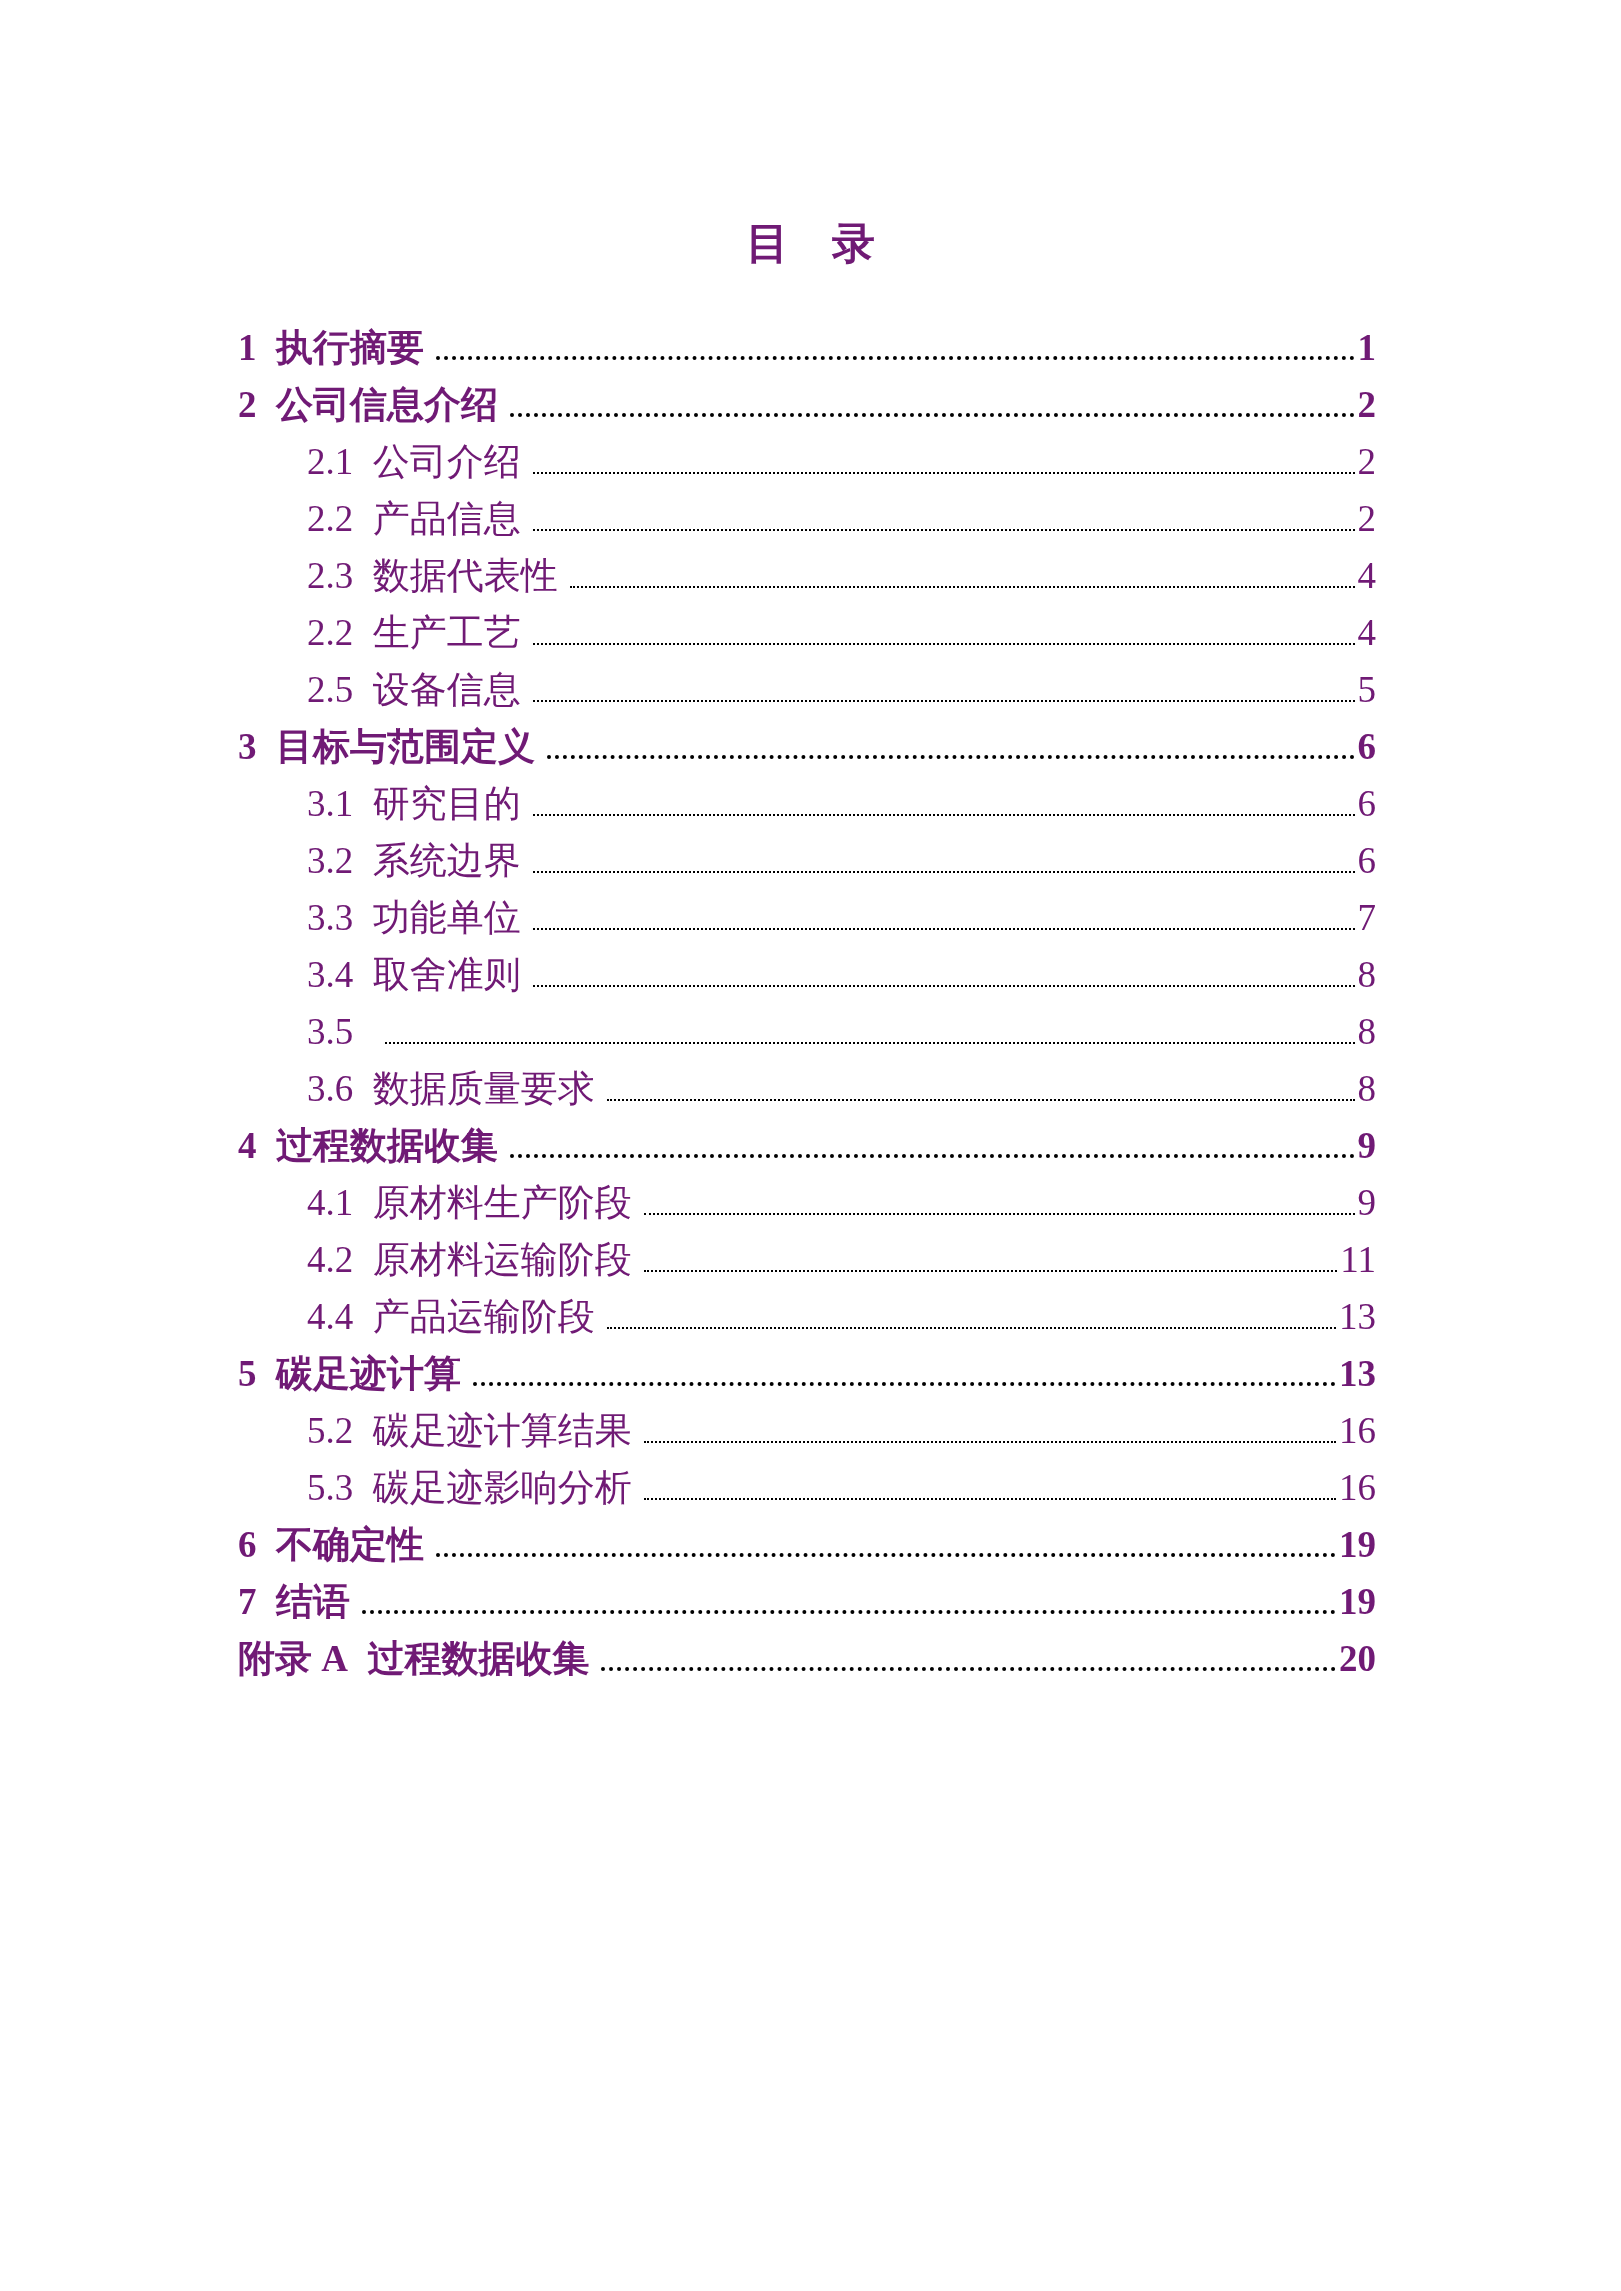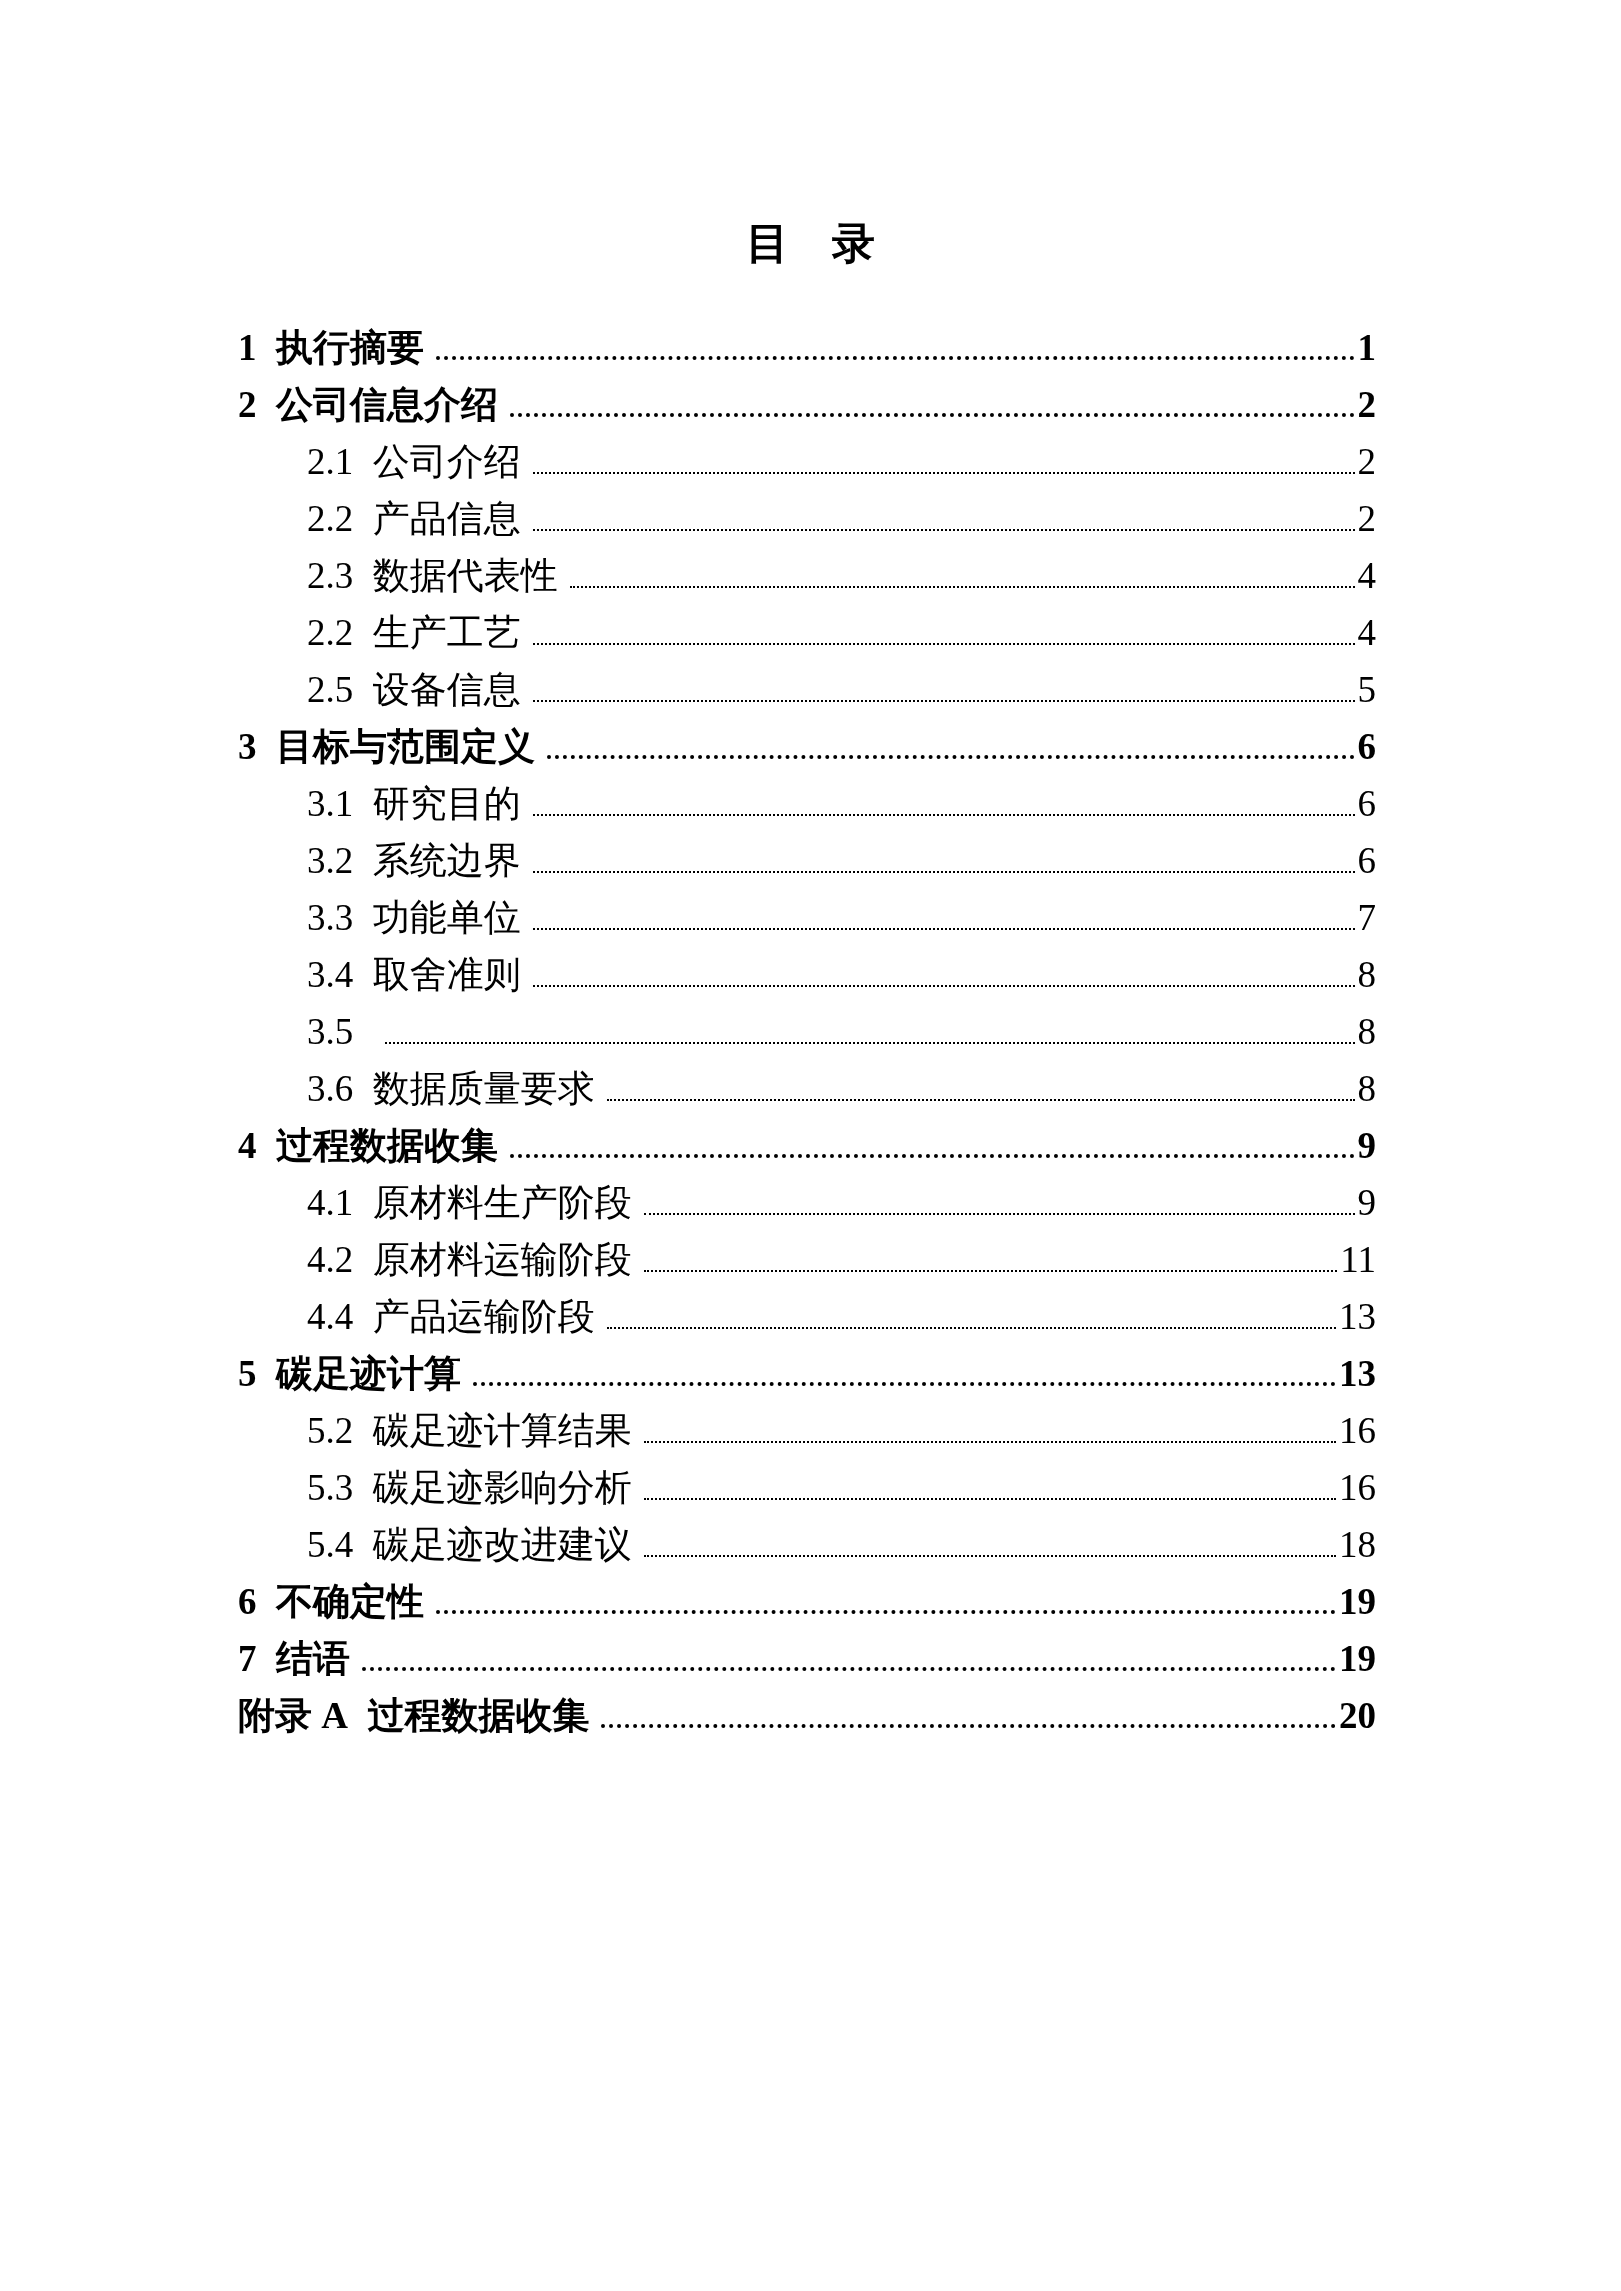--- a/index.html
+++ b/index.html
@@ -5,21 +5,21 @@
   html, body {
     margin: 0;
     padding: 0;
     background: #ffffff;
   }
   .page {
     position: relative;
     width: 1621px;
     height: 2292px;
     background: #ffffff;
-    color: #000000;
+    color: #701a75;
     font-family: "Liberation Serif", "DejaVu Serif", serif;
     overflow: hidden;
   }
   .doc-title {
     position: absolute;
     top: 218px;
     left: 0;
     width: 100%;
     margin: 0;
     text-align: center;
@@ -177,26 +177,20 @@
     <span class="label">碳足迹计算结果</span>
     <span class="leader"></span>
     <span class="pagenum">16</span>
   </div>
       <div class="row l2">
     <span class="num">5.3</span>
     <span class="label">碳足迹影响分析</span>
     <span class="leader"></span>
     <span class="pagenum">16</span>
   </div>
-      <div class="row l2">
-    <span class="num">5.4</span>
-    <span class="label">碳足迹改进建议</span>
-    <span class="leader"></span>
-    <span class="pagenum">18</span>
-  </div>
       <div class="row l1 bold">
     <span class="num">6</span>
     <span class="label">不确定性</span>
     <span class="leader"></span>
     <span class="pagenum">19</span>
   </div>
       <div class="row l1 bold">
     <span class="num">7</span>
     <span class="label">结语</span>
     <span class="leader"></span>

